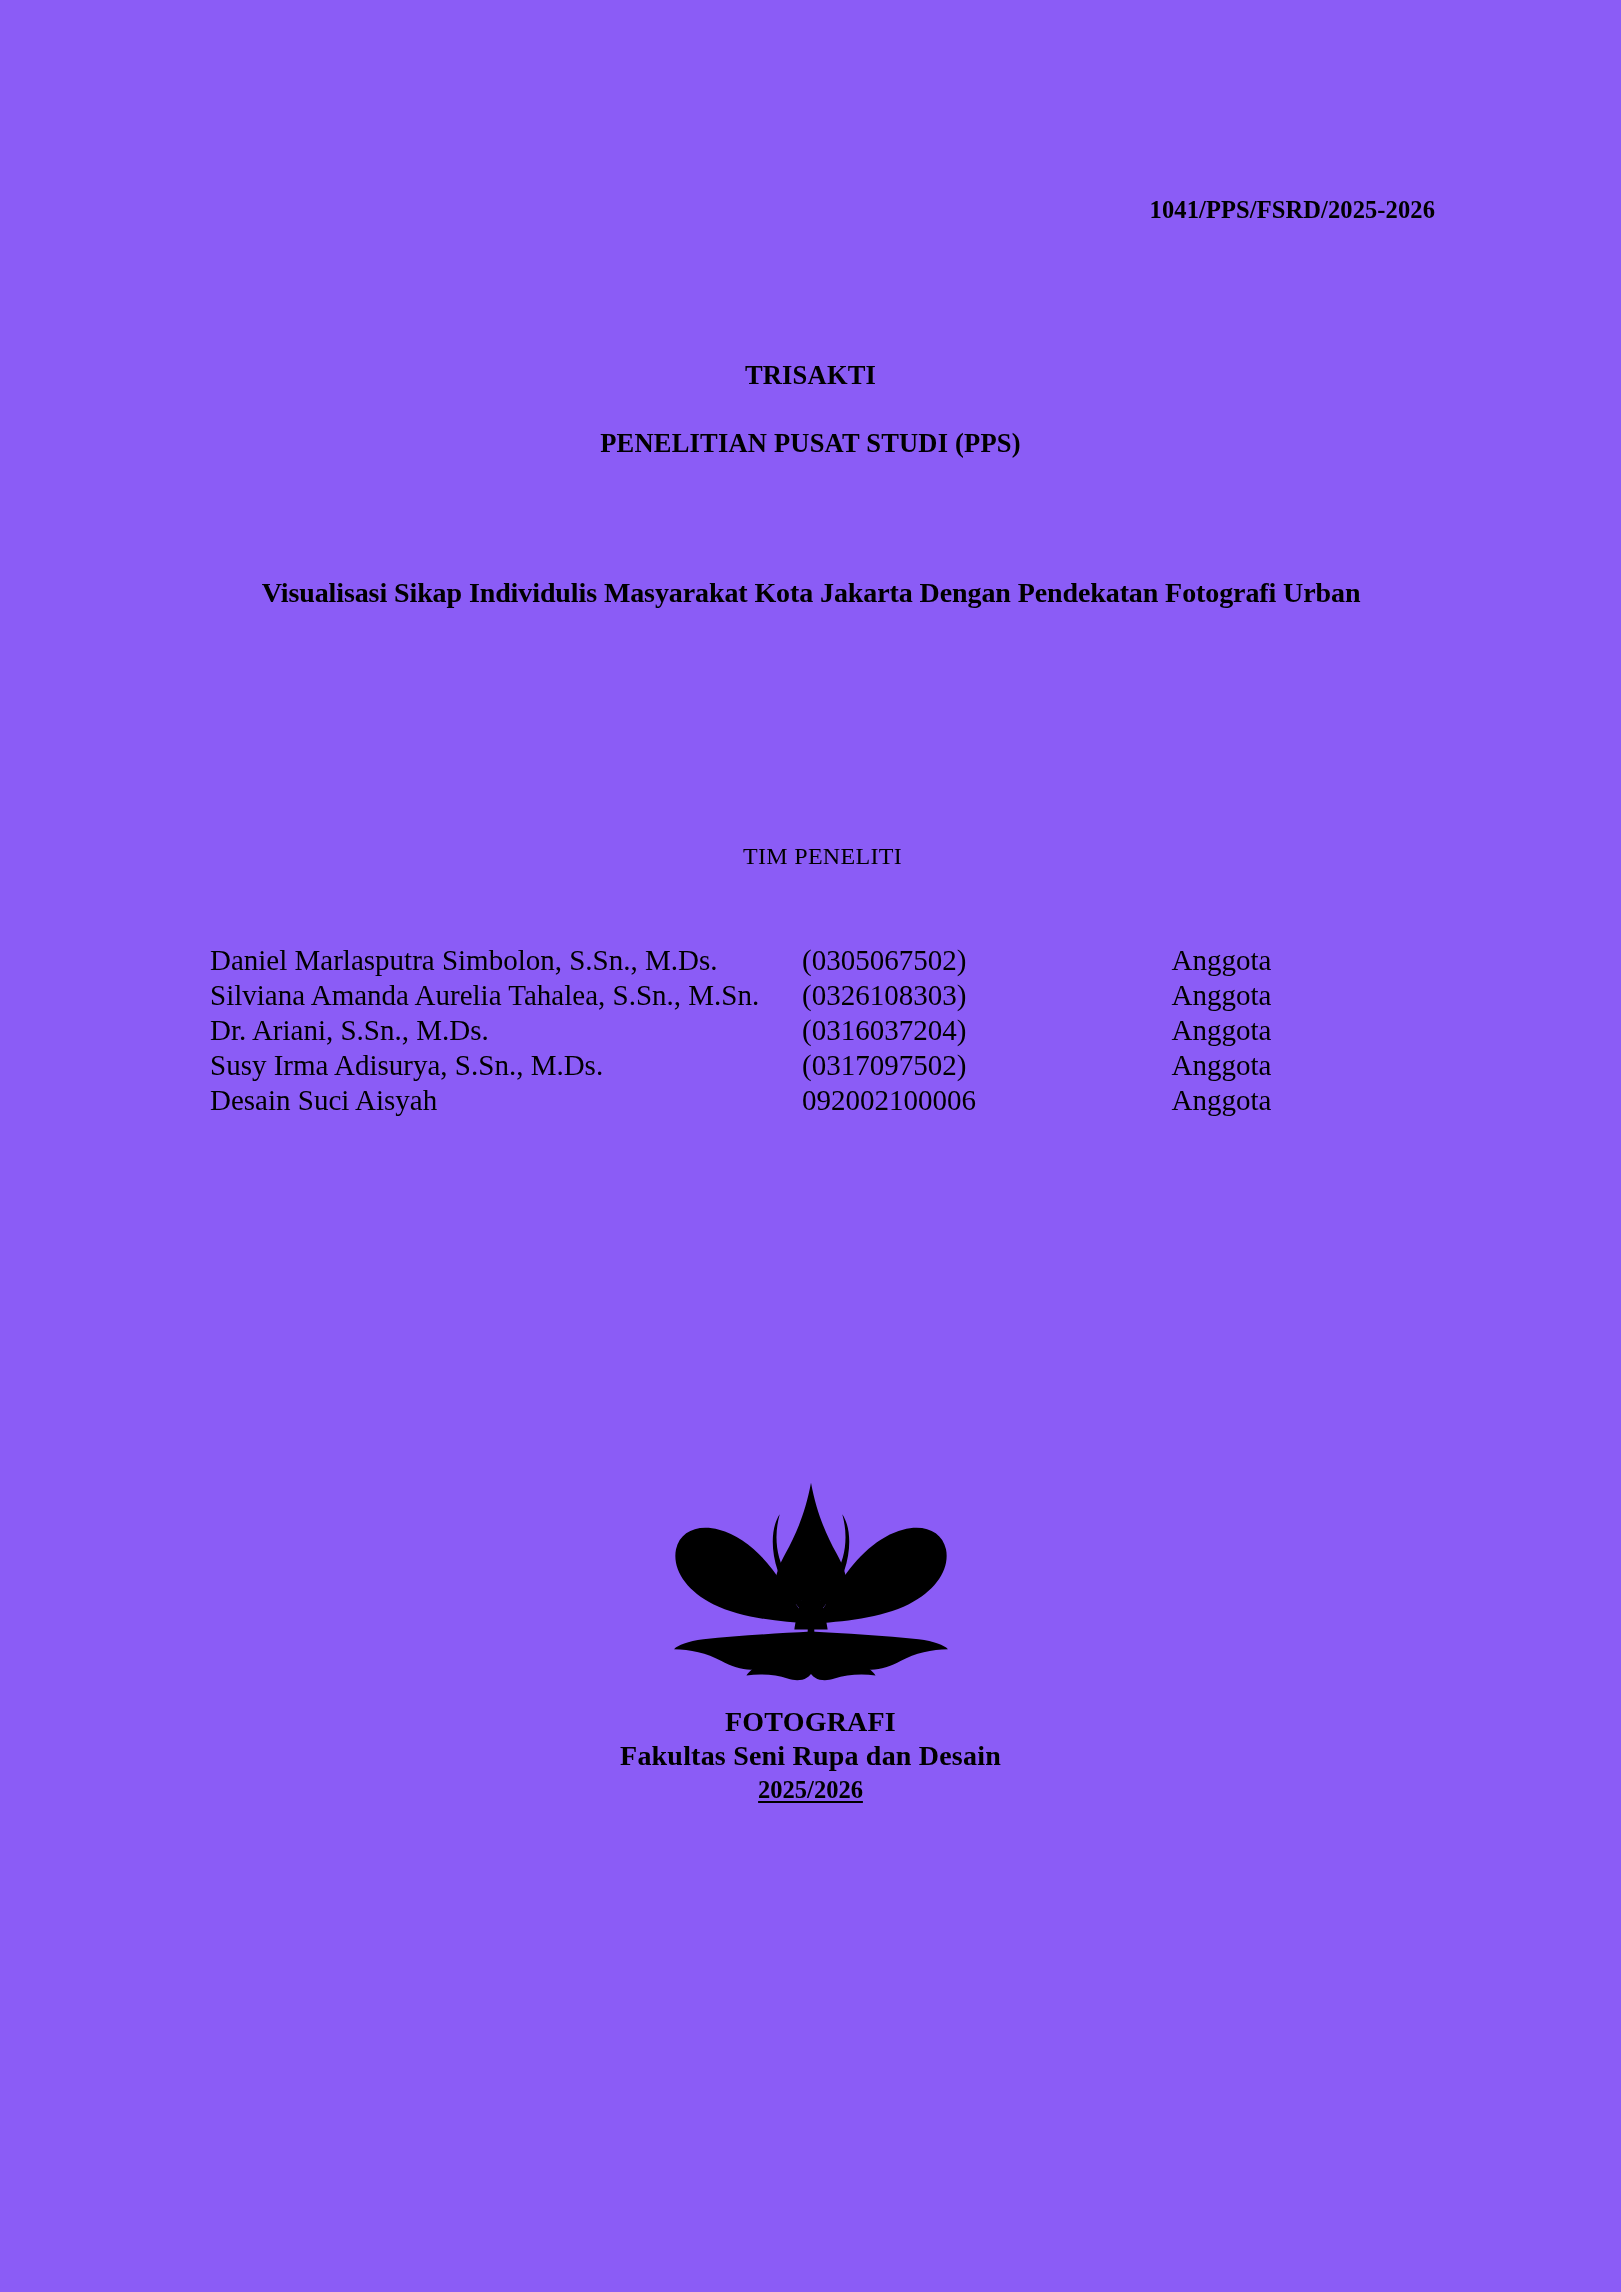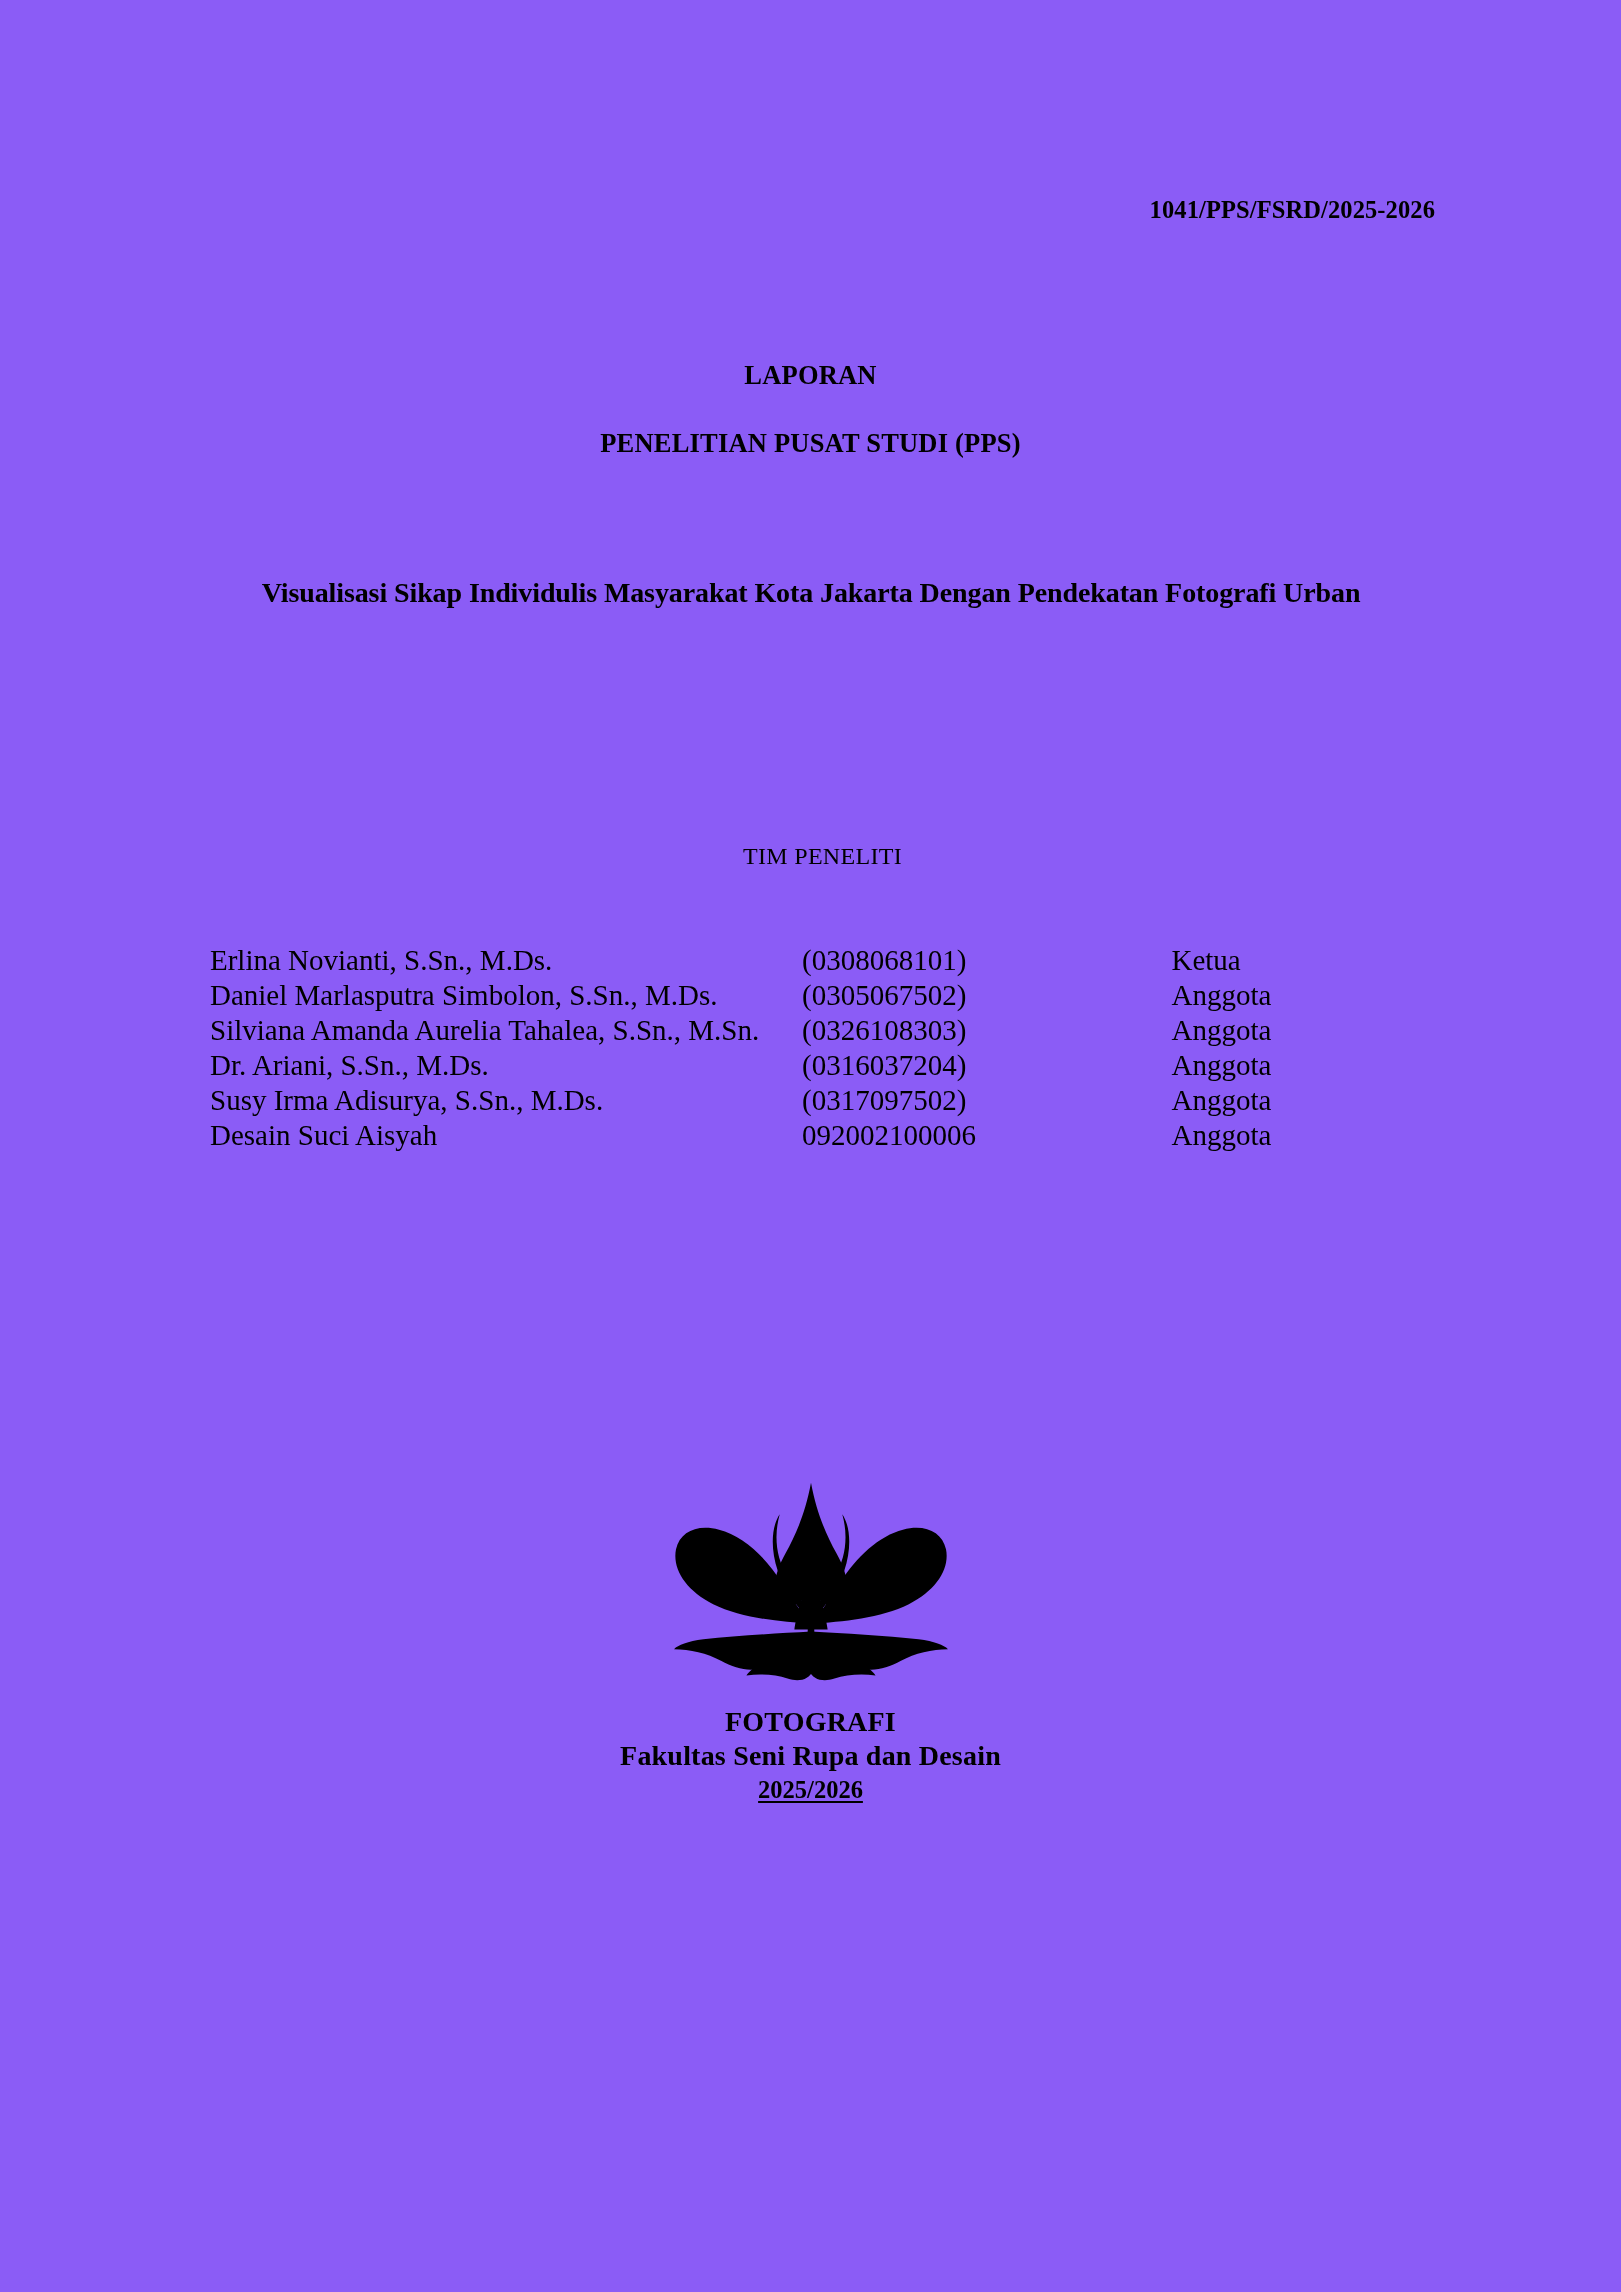--- a/index.html
+++ b/index.html
@@ -123,35 +123,30 @@
   }
 </style>
 </head>
 <body>
 
 <div class="page">
 
   <div class="doc-code">1041/PPS/FSRD/2025-2026</div>
 
   <div class="report-heading">
-    <div class="line">LAPORAN</div>
+    <div class="line">TRISAKTI</div>
     <div class="line">PENELITIAN PUSAT STUDI (PPS)</div>
   </div>
 
   <div class="research-title">Visualisasi Sikap Individulis Masyarakat Kota Jakarta Dengan Pendekatan Fotografi Urban</div>
 
   <div class="team-heading">TIM PENELITI</div>
 
   <table class="team-table">
     <tbody>
-      <tr>
-        <td class="c-name">Erlina Novianti, S.Sn., M.Ds.</td>
-        <td class="c-id">(0308068101)</td>
-        <td class="c-role">Ketua</td>
-      </tr>
       <tr>
         <td class="c-name">Daniel Marlasputra Simbolon, S.Sn., M.Ds.</td>
         <td class="c-id">(0305067502)</td>
         <td class="c-role">Anggota</td>
       </tr>
       <tr>
         <td class="c-name">Silviana Amanda Aurelia Tahalea, S.Sn., M.Sn.</td>
         <td class="c-id">(0326108303)</td>
         <td class="c-role">Anggota</td>
       </tr>

